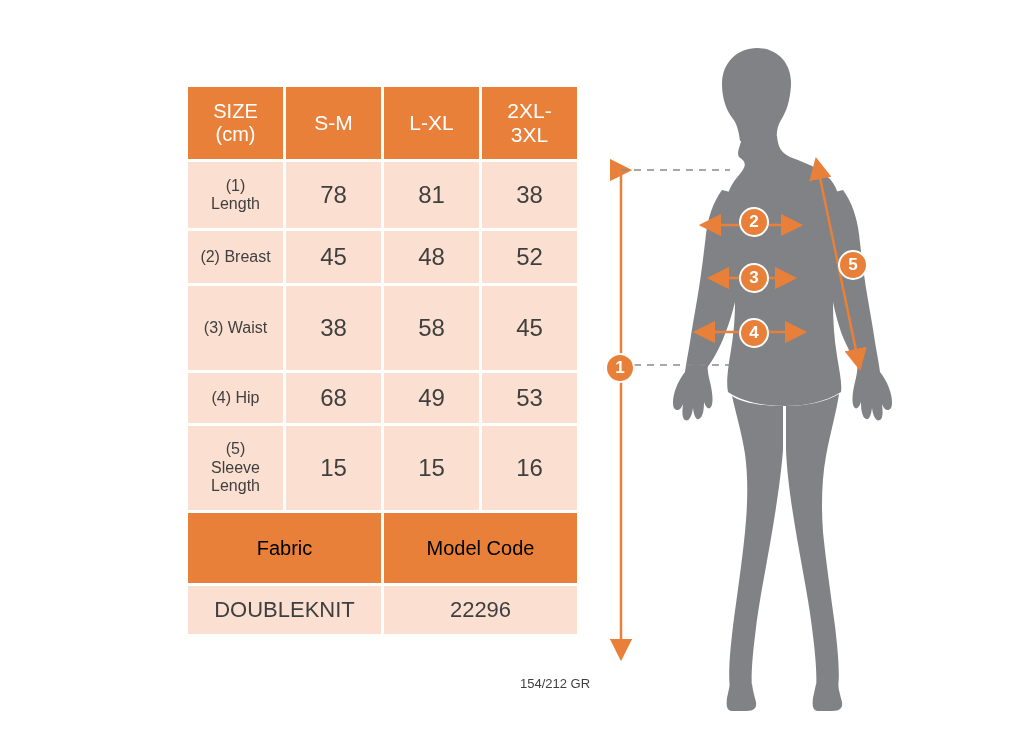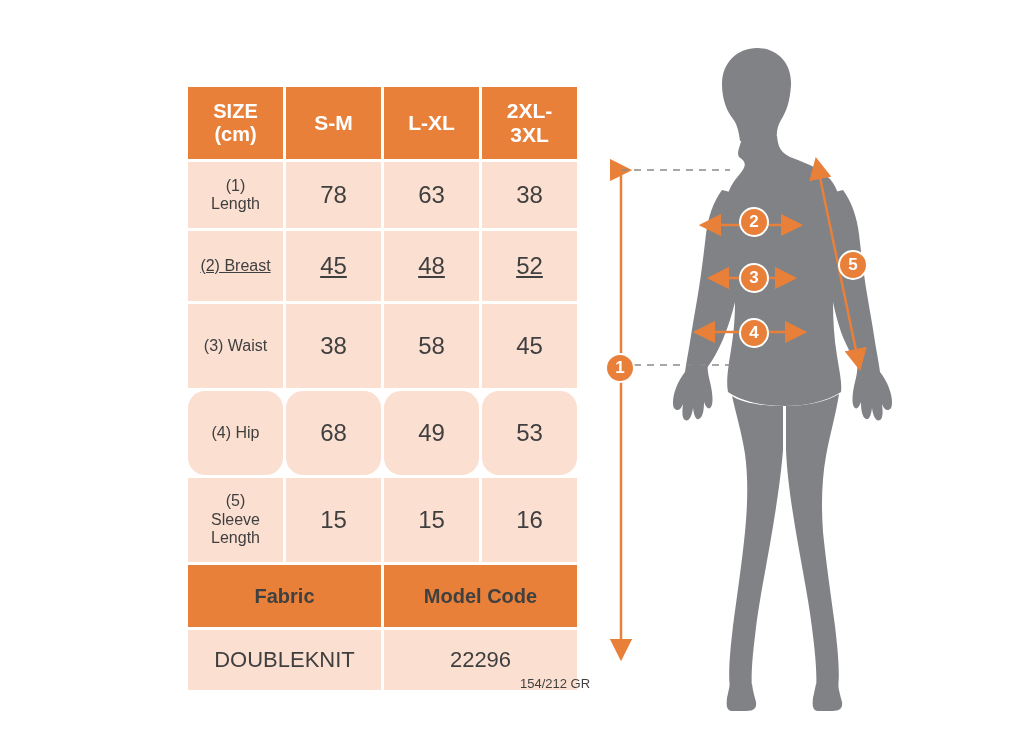--- a/index.html
+++ b/index.html
@@ -30,58 +30,58 @@
   .size-table td {
     text-align: center;
     vertical-align: middle;
     color: #3f3f3f;
     line-height: 1.15;
   }
   
   .hdr td {
     background: #e8803a;
     color: #ffffff;
-    font-weight: bold;
+    font-weight: normal;
     font-size: 21px;
     height: 72px;
     padding: 2px 4px;
   }
   .hdr td.first { font-size: 20px; }
 
   
   .lbl {
     background: #fbe0d2;
     font-size: 16px;
     width: 98px;
     padding: 6px 4px;
   }
   
   .val {
     background: #fbe0d2;
     font-size: 24px;
     padding: 6px 12px;
   }
   tr.r1 td { height: 66px; }
-  tr.r2 td { height: 70px; text-decoration: underline; }
+  tr.r2 td { height: 52px; }
   tr.r3 td { height: 84px; }
-  tr.r4 td { height: 84px; border-radius: 17px; }
+  tr.r4 td { height: 50px; }
   tr.r5 td { height: 84px; }
 
   
   .band td {
     background: #e8803a;
-    color: #404040;
-    font-weight: bold;
+    color: #000000;
+    font-weight: normal;
     font-size: 20px;
-    height: 62px;
+    height: 70px;
   }
   .fabric-row td {
     background: #fbe0d2;
     font-size: 22px;
-    height: 60px;
+    height: 48px;
   }
 
   .weight-note {
     position: absolute;
     left: 520px;
     top: 676px;
     font-size: 13px;
     color: #3f3f3f;
   }
 
@@ -133,21 +133,21 @@
         <div>3XL</div>
       </td>
     </tr>
 
     <tr class="r1">
       <td class="lbl">
         <div>(1)</div>
         <div>Length</div>
       </td>
       <td class="val">78</td>
-      <td class="val">63</td>
+      <td class="val">81</td>
       <td class="val">38</td>
     </tr>
 
     <tr class="r2">
       <td class="lbl">(2) Breast</td>
       <td class="val">45</td>
       <td class="val">48</td>
       <td class="val">52</td>
     </tr>
 

